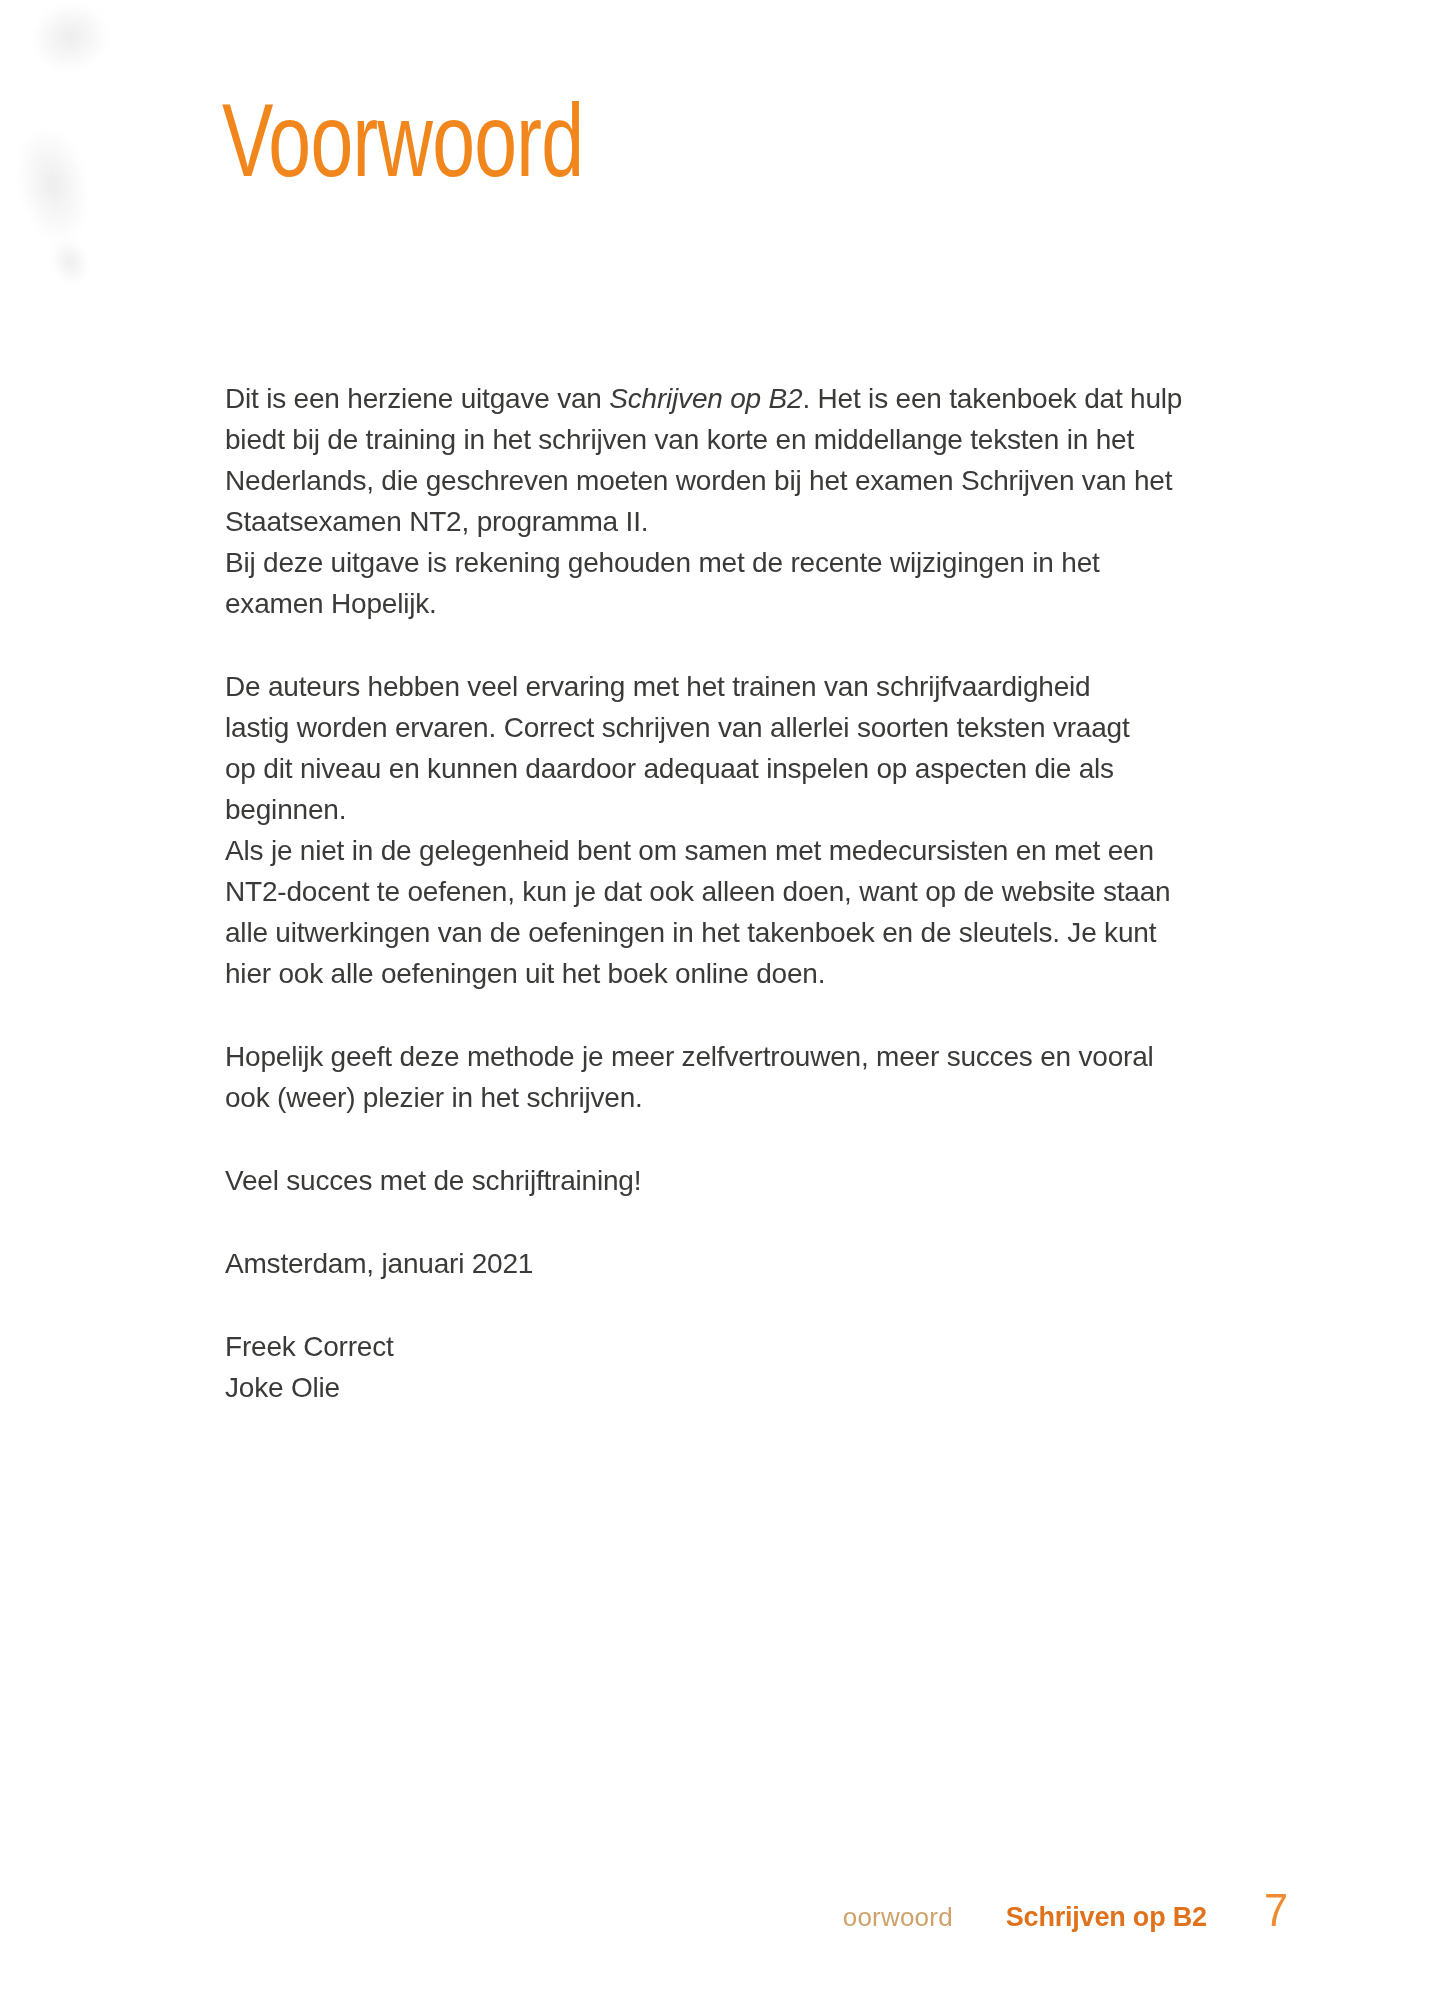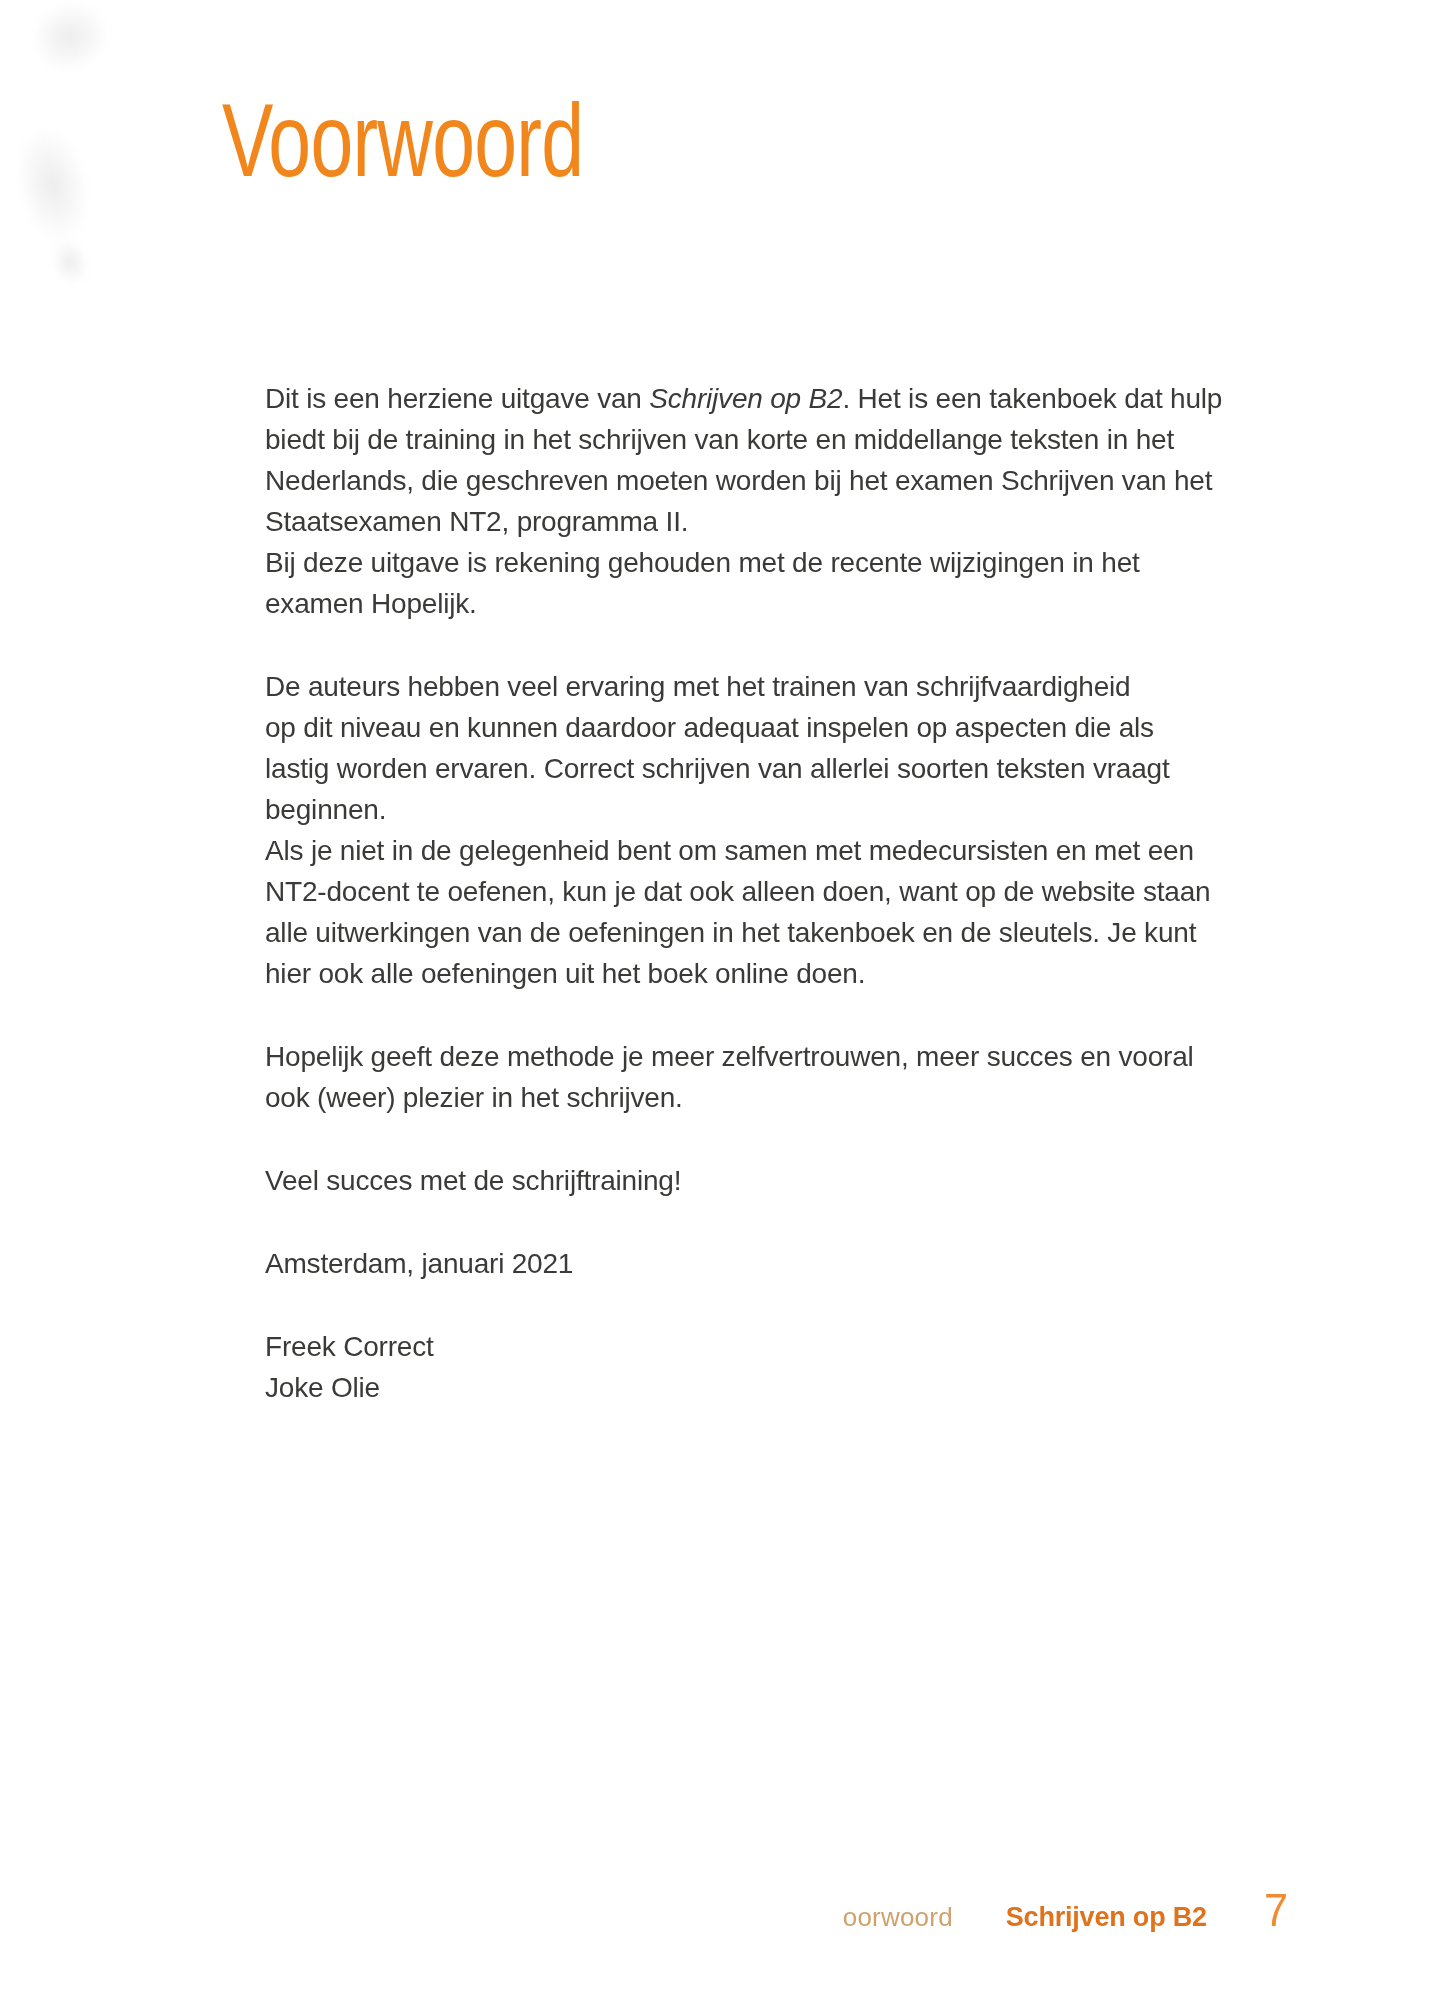--- a/index.html
+++ b/index.html
@@ -50,21 +50,21 @@
     left: 225px;
     top: 378px;
     width: 1090px;
     font-size: 28px;
     line-height: 41px;
     letter-spacing: -0.2px;
     color: #3a3a38;
   }
   .body-text .paragraph { margin-bottom: 42px; }
   .body-text .paragraph:last-child { margin-bottom: 0; }
-  .body-text .text-line { white-space: nowrap; margin-left: 40px; }
+  .body-text .text-line { white-space: nowrap; }
   .body-text .italic { font-style: italic; }
 
   .footer {
     position: absolute;
     top: 1882px;
     right: 155px;
     display: flex;
     align-items: baseline;
     white-space: nowrap;
     gap: 40px;
@@ -105,22 +105,22 @@
       <div class="paragraph">
         <div class="text-line"><span>Dit is een herziene uitgave van </span><span class="italic">Schrijven op B2</span><span>. Het is een takenboek dat hulp</span></div>
         <div class="text-line"><span>biedt bij de training in het schrijven van korte en middellange teksten in het</span></div>
         <div class="text-line"><span>Nederlands, die geschreven moeten worden bij het examen Schrijven van het</span></div>
         <div class="text-line"><span>Staatsexamen NT2, programma II.</span></div>
         <div class="text-line"><span>Bij deze uitgave is rekening gehouden met de recente wijzigingen in het</span></div>
         <div class="text-line"><span>examen Hopelijk.</span></div>
       </div>
       <div class="paragraph">
         <div class="text-line"><span>De auteurs hebben veel ervaring met het trainen van schrijfvaardigheid</span></div>
+        <div class="text-line"><span>lastig worden ervaren. Correct schrijven van allerlei soorten teksten vraagt</span></div>
         <div class="text-line"><span>op dit niveau en kunnen daardoor adequaat inspelen op aspecten die als</span></div>
-        <div class="text-line"><span>lastig worden ervaren. Correct schrijven van allerlei soorten teksten vraagt</span></div>
         <div class="text-line"><span>beginnen.</span></div>
         <div class="text-line"><span>Als je niet in de gelegenheid bent om samen met medecursisten en met een</span></div>
         <div class="text-line"><span>NT2-docent te oefenen, kun je dat ook alleen doen, want op de website staan</span></div>
         <div class="text-line"><span>alle uitwerkingen van de oefeningen in het takenboek en de sleutels. Je kunt</span></div>
         <div class="text-line"><span>hier ook alle oefeningen uit het boek online doen.</span></div>
       </div>
       <div class="paragraph">
         <div class="text-line"><span>Hopelijk geeft deze methode je meer zelfvertrouwen, meer succes en vooral</span></div>
         <div class="text-line"><span>ook (weer) plezier in het schrijven.</span></div>
       </div>

